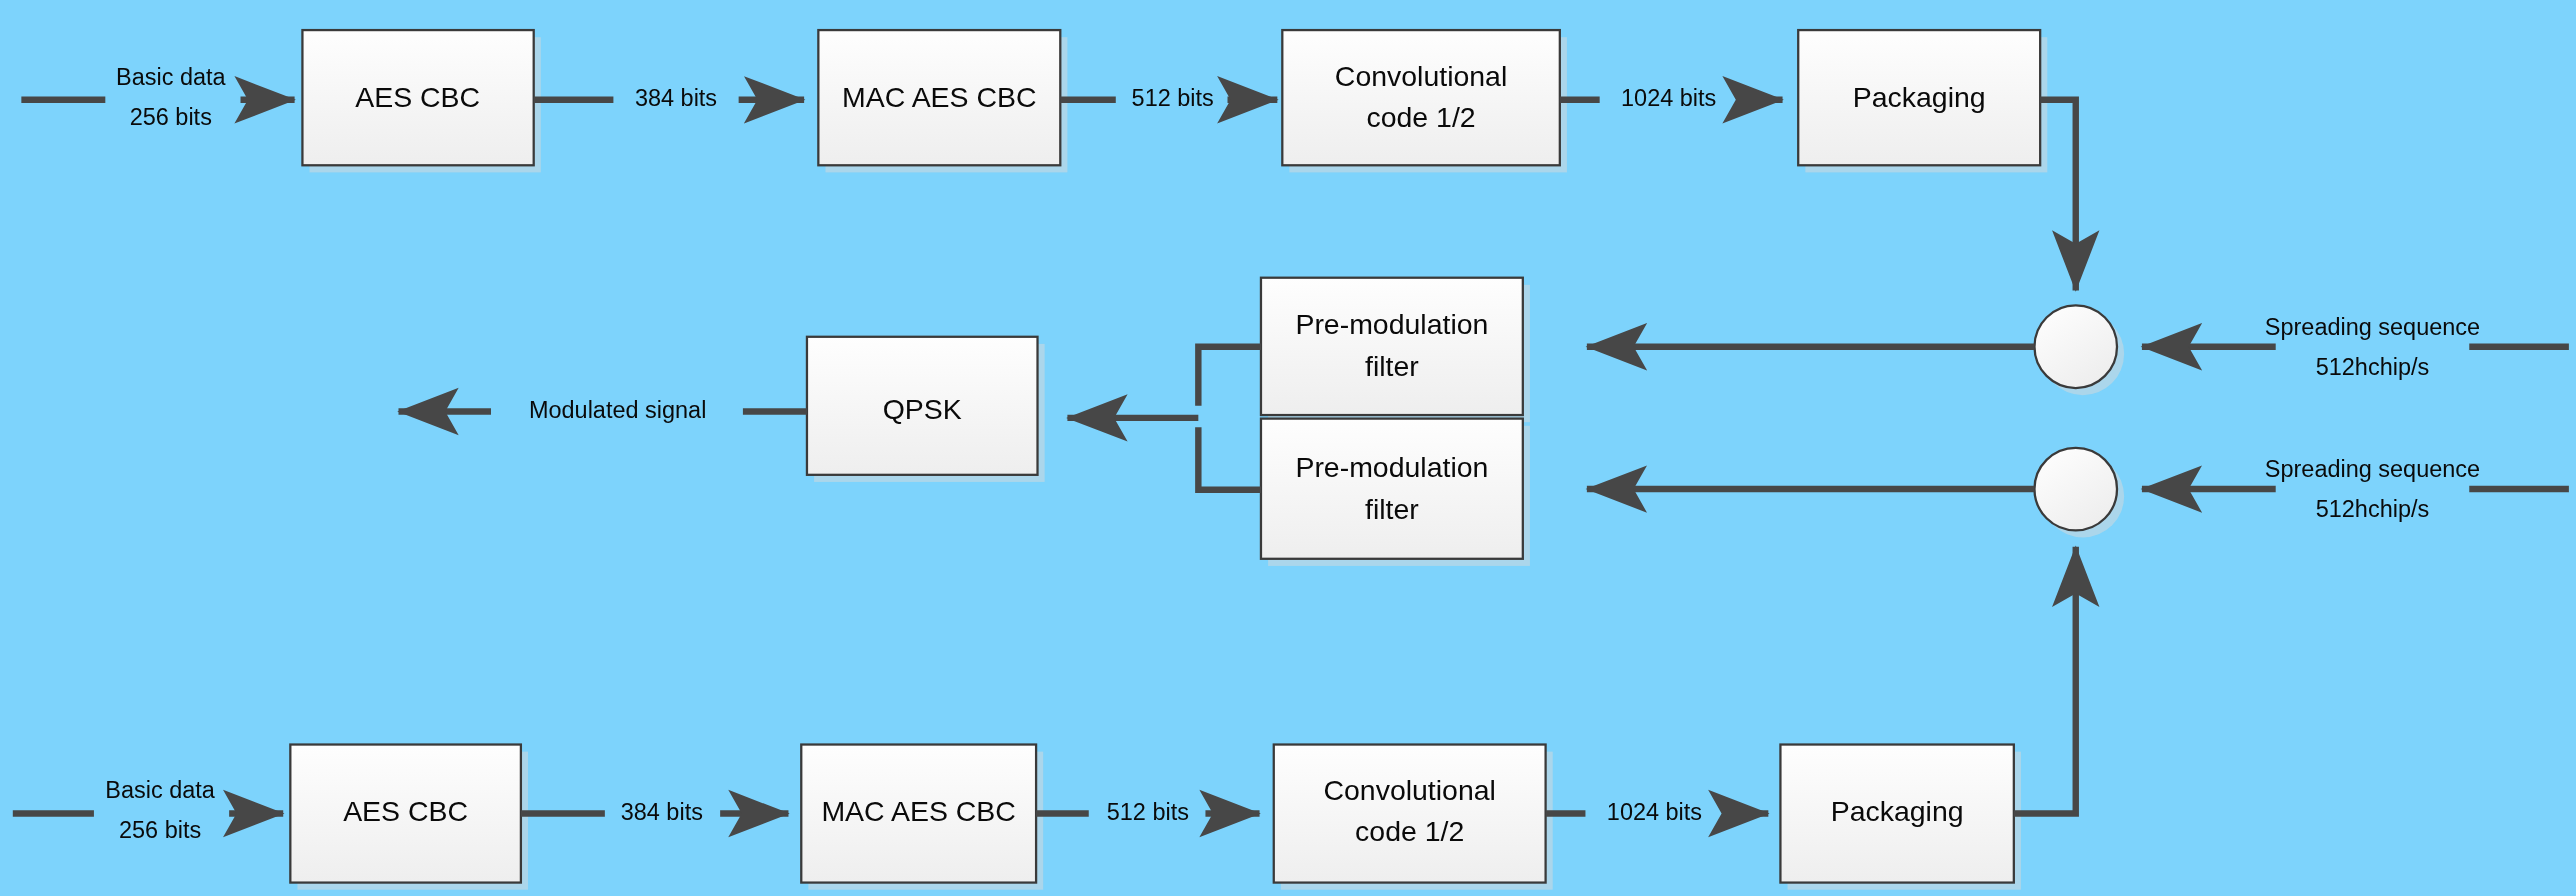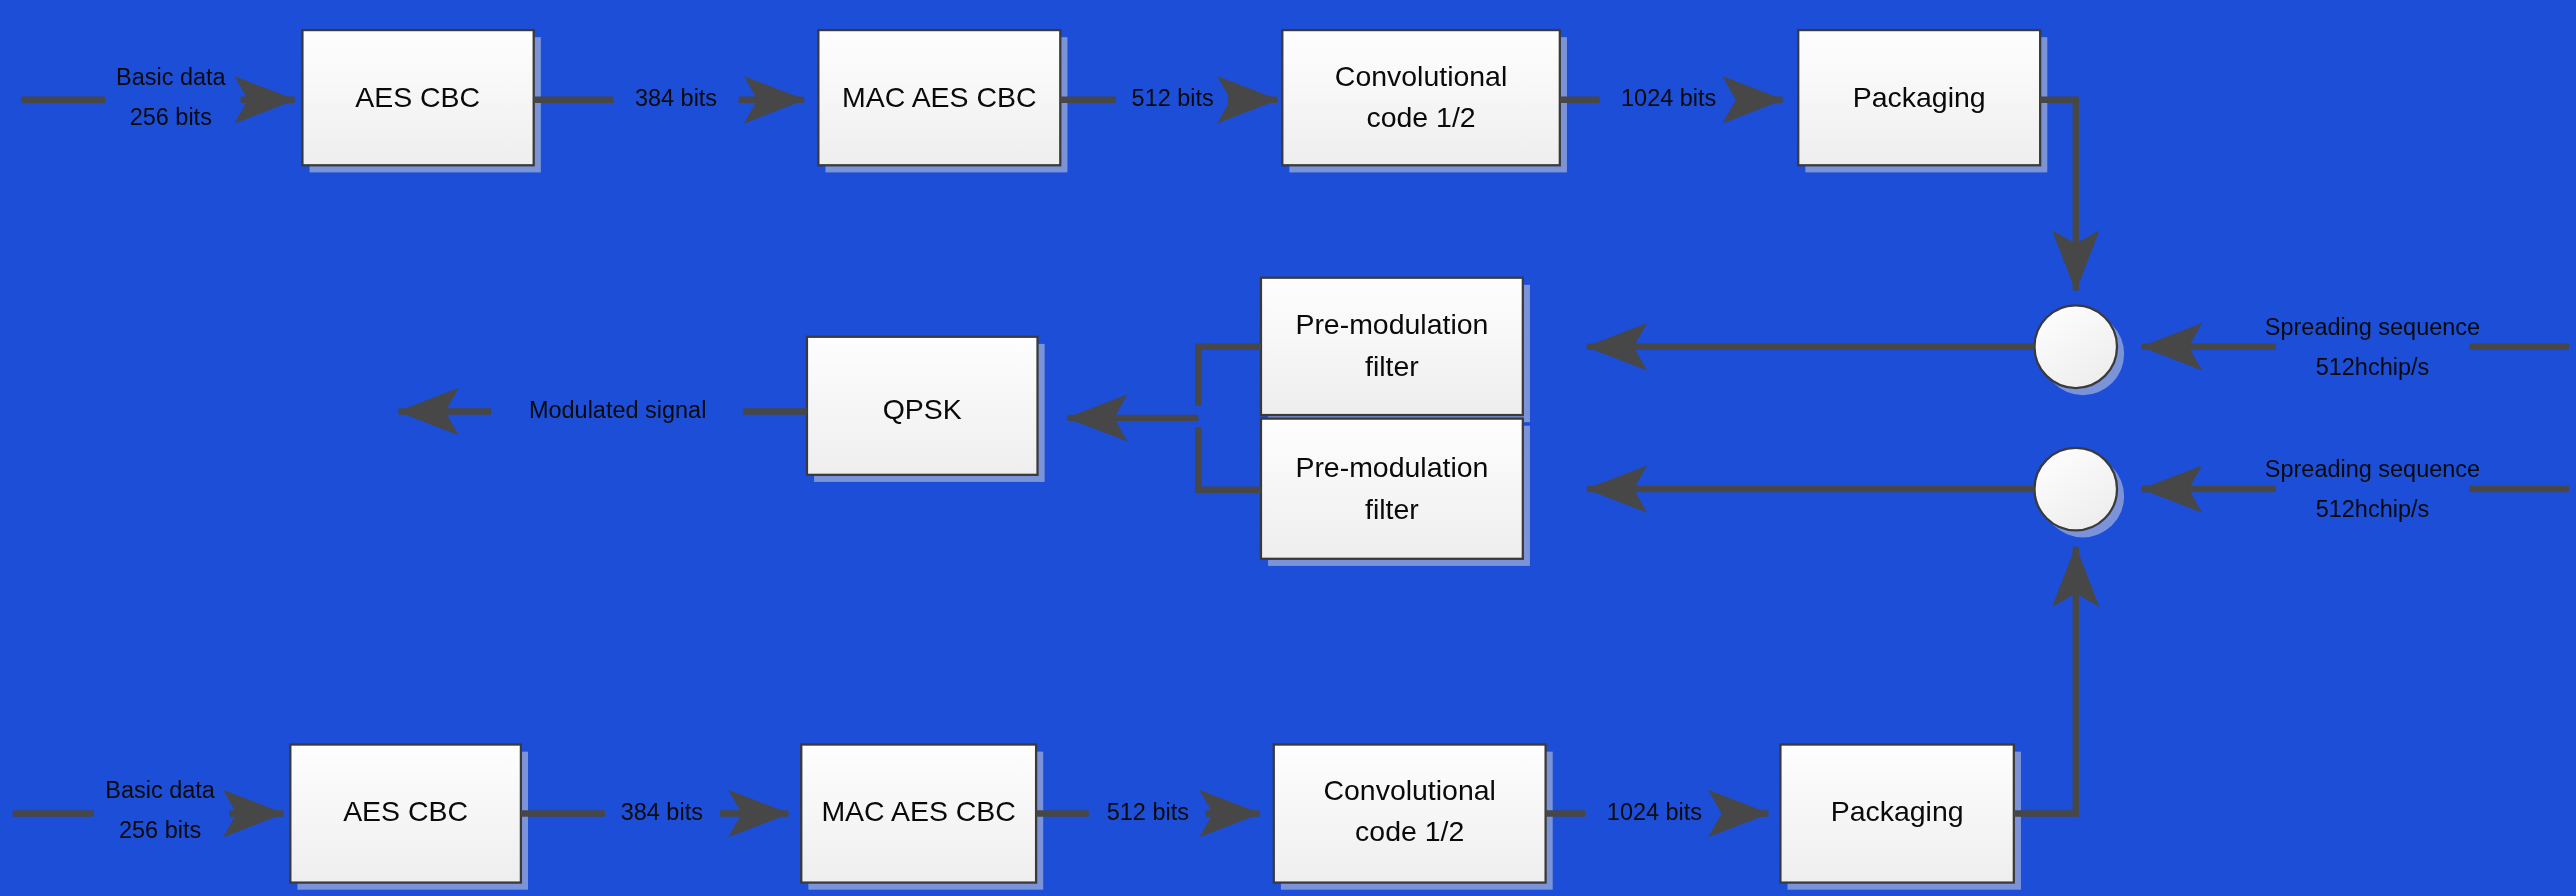--- a/index.html
+++ b/index.html
@@ -7,21 +7,21 @@
     padding: 0;
     background: #ffffff;
   }
   body {
     font-family: "Liberation Sans", sans-serif;
   }
   #diagram-root {
     position: relative;
     width: 2576px;
     height: 897px;
-    background: #1d4ed8;
+    background: #7dd3fc;
     overflow: hidden;
   }
   svg.canvas {
     position: absolute;
     top: 0;
     left: 0;
     width: 2576px;
     height: 897px;
   }
   .blk-text {

